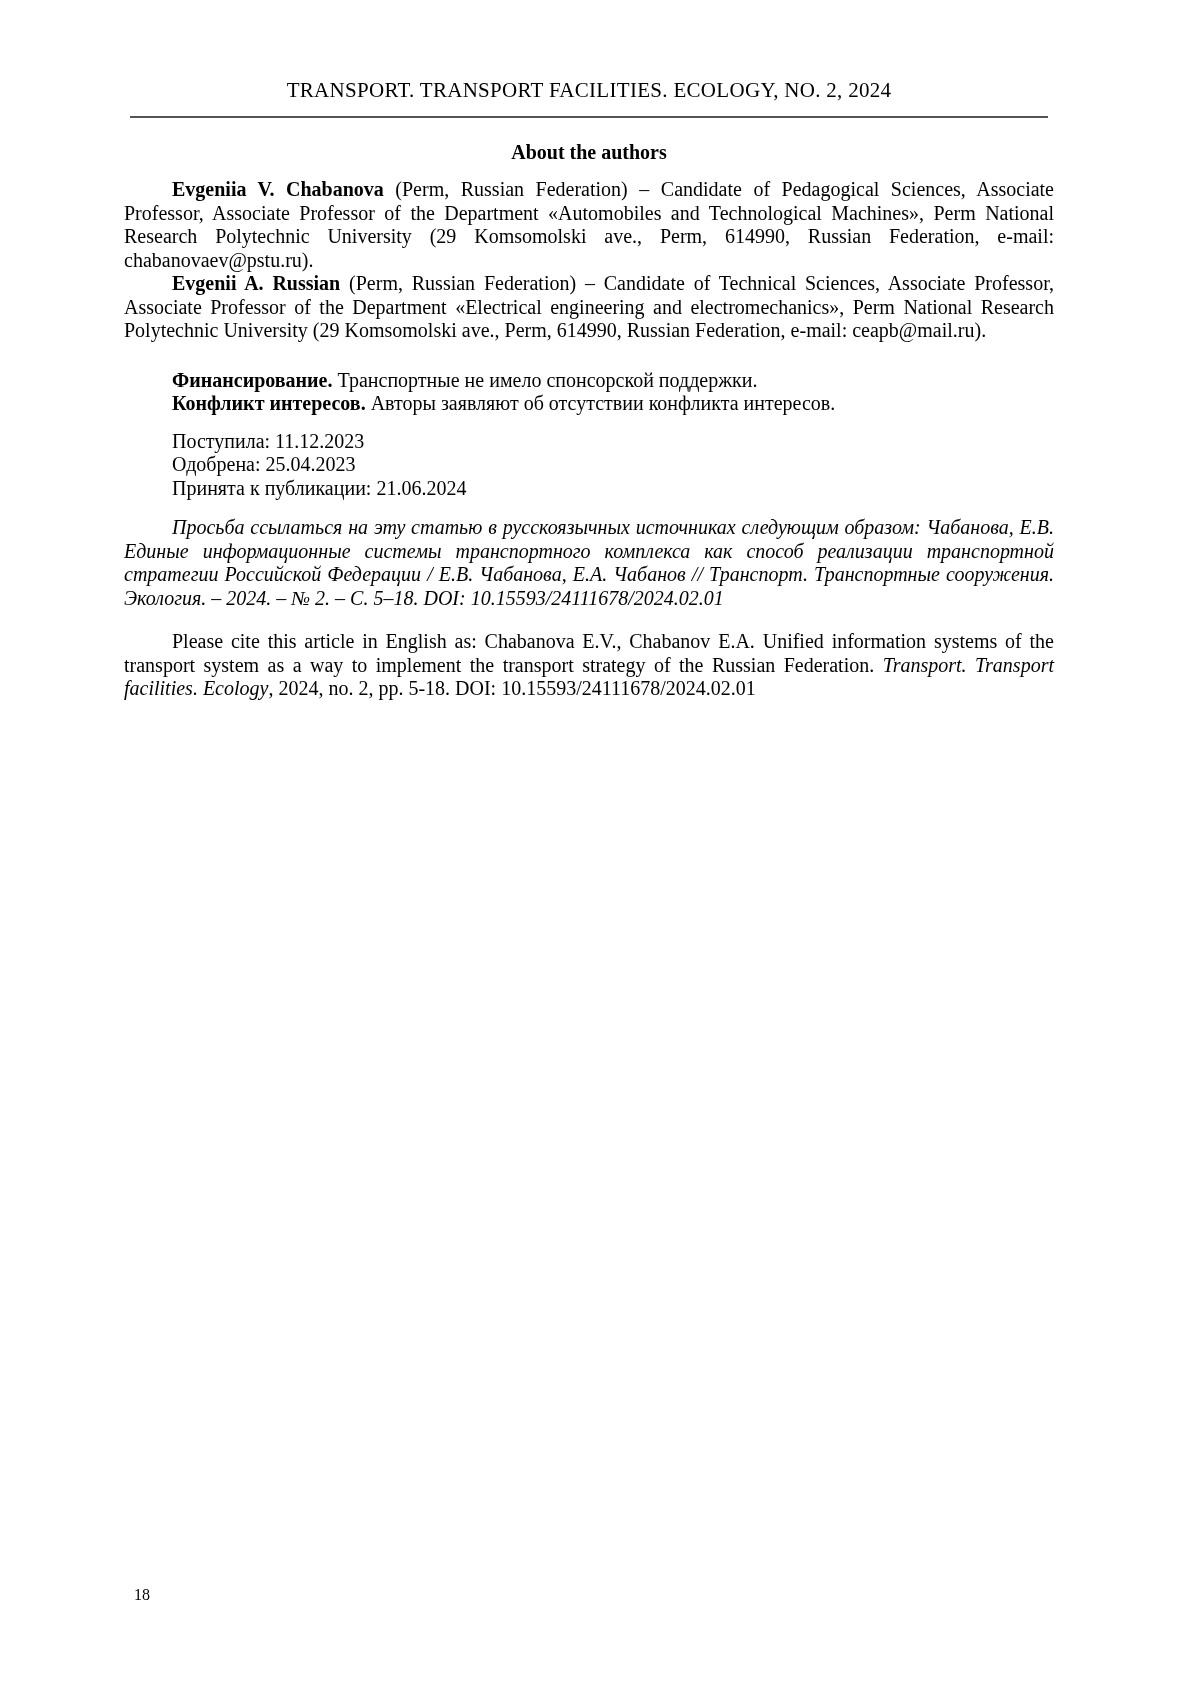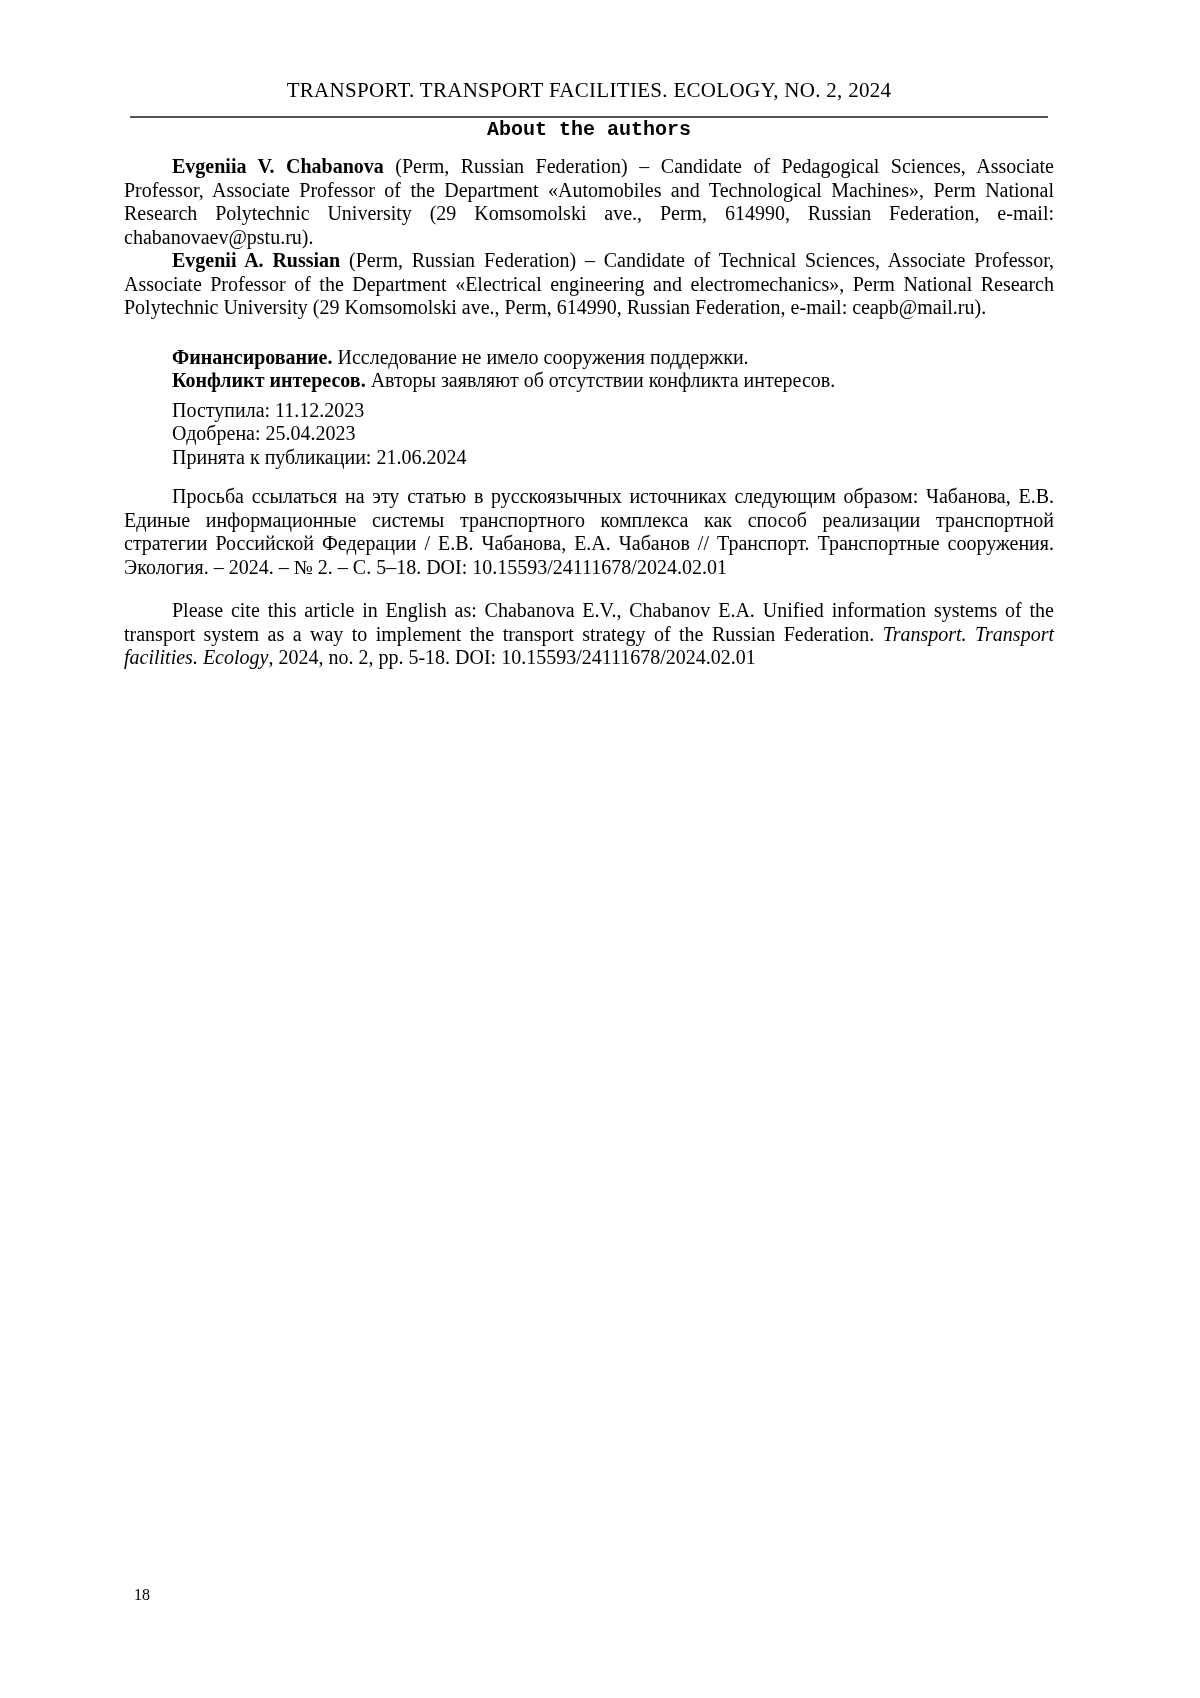--- a/index.html
+++ b/index.html
@@ -28,25 +28,25 @@
     line-height: 25px;
     letter-spacing: 0.3px;
     white-space: nowrap;
   }
   .header-rule {
     border: none;
     border-top: 2px solid #555555;
     margin: 13px 6px 0 6px;
   }
   .section-title {
+    margin-top: 23px;
     text-align: center;
     font-weight: bold;
     font-size: 20px;
     line-height: 23px;
-    font-family: Liberation Mono, monospace;
   }
   .para {
     margin: 0;
     font-size: 20px;
     line-height: 23.5px;
     text-align: justify;
     text-indent: 48px;
   }
   .bios {
     margin-top: 14px;
@@ -55,31 +55,32 @@
     margin-top: 26px;
   }
   .note-line {
     margin: 0;
     font-size: 20px;
     line-height: 23.5px;
     text-indent: 48px;
     text-align: left;
   }
   .dates {
-    margin-top: 6px;
+    margin-top: 14px;
   }
   .date-line {
     margin: 0;
     font-size: 20px;
     line-height: 23.5px;
     text-indent: 48px;
     text-align: left;
   }
   .citation-ru {
     margin-top: 16px;
+    font-style: italic;
   }
   .citation-en {
     margin-top: 20px;
   }
   .page-number {
     position: absolute;
     left: 134px;
     top: 1583px;
     font-size: 16px;
     line-height: 23px;
@@ -102,21 +103,21 @@
     <p class="para" lang="en">
       <b>Evgeniia V. Chabanova</b><span> (Perm, Russian Federation) – Candidate of Pedagogical Sciences, Associate Professor, Associate Professor of the Department «Automobiles and Technological Machines», Perm National Research Polytechnic University (29 Komsomolski ave., Perm, 614990, Russian Federation, e-mail: chabanovaev@pstu.ru).</span>
     </p>
     <p class="para" lang="en">
       <b>Evgenii A. Russian</b><span> (Perm, Russian Federation) – Candidate of Technical Sciences, Associate Professor, Associate Professor of the Department «Electrical engineering and electromechanics», Perm National Research Polytechnic University (29 Komsomolski ave., Perm, 614990, Russian Federation, e-mail: ceapb@mail.ru).</span>
     </p>
   </div>
 
   <div class="notes">
     <p class="note-line" lang="ru">
-      <b>Финансирование.</b><span> Исследование не имело сооружения поддержки.</span>
+      <b>Финансирование.</b><span> Транспортные не имело спонсорской поддержки.</span>
     </p>
     <p class="note-line" lang="ru">
       <b>Конфликт интересов.</b><span> Авторы заявляют об отсутствии конфликта интересов.</span>
     </p>
   </div>
 
   <div class="dates">
     <p class="date-line" lang="ru">Поступила: 11.12.2023</p>
     <p class="date-line" lang="ru">Одобрена: 25.04.2023</p>
     <p class="date-line" lang="ru">Принята к публикации: 21.06.2024</p>

